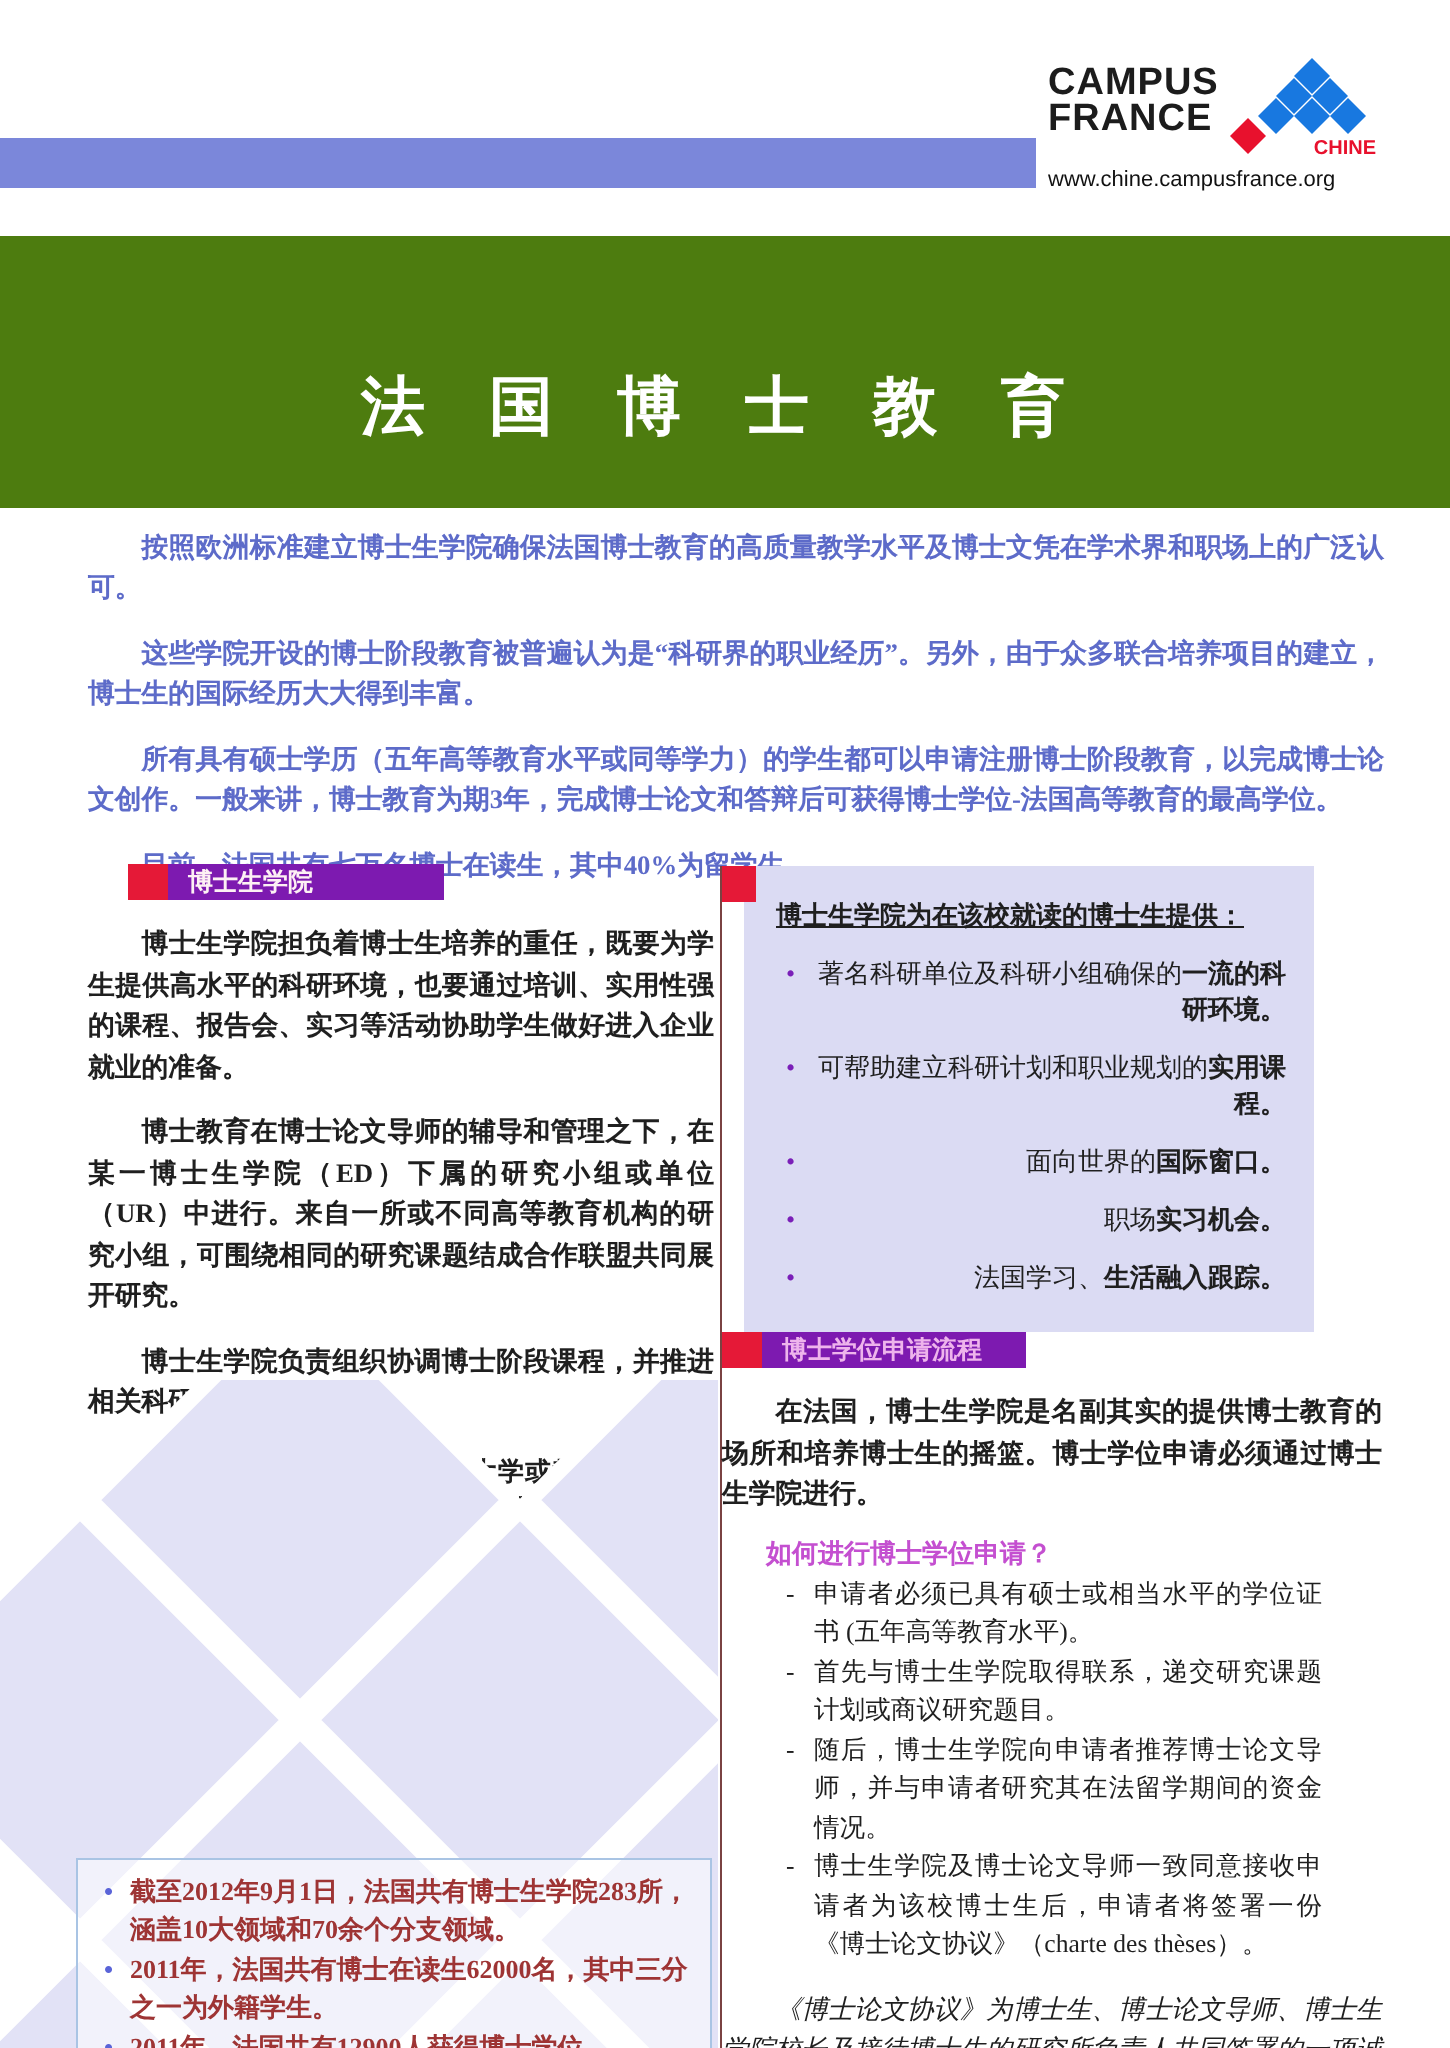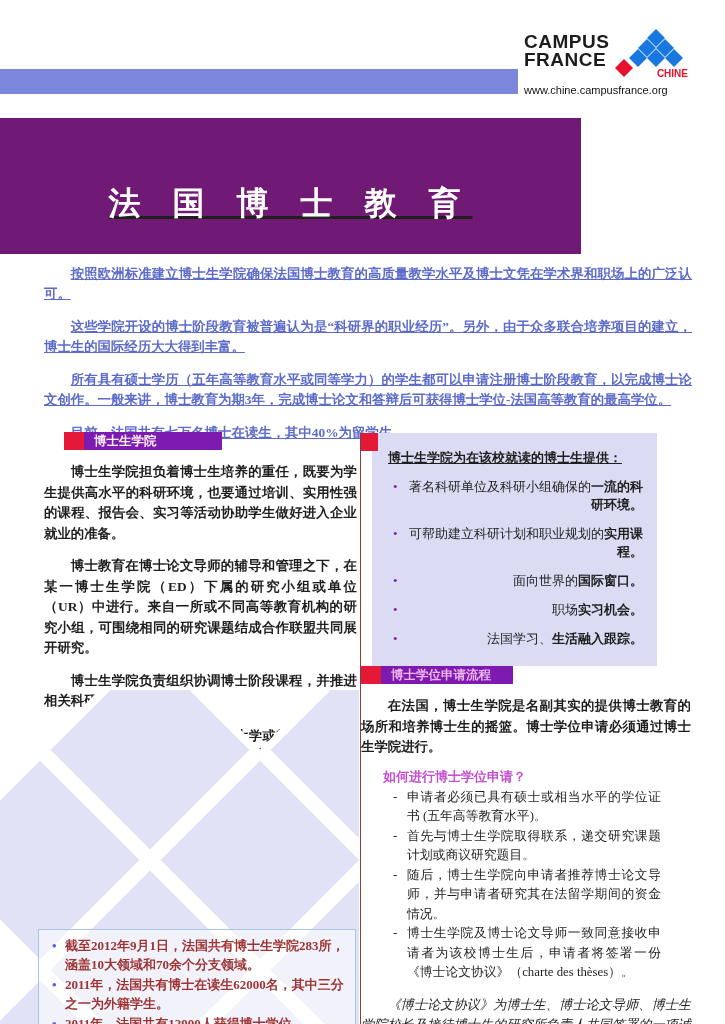--- a/index.html
+++ b/index.html
@@ -10,26 +10,26 @@
     color:#1f1f1f;
   }
   
   .topbar{position:absolute;left:0;top:69px;width:518px;height:25px;background:#7b87da;}
   .logo{position:absolute;left:524px;top:33px;width:178px;}
   .logo-row{display:flex;align-items:flex-start;}
   .logo-words{font-family:"Liberation Sans","DejaVu Sans",sans-serif;font-weight:bold;
     font-size:19px;line-height:18px;letter-spacing:.5px;color:#1c1c1c;}
   .logo-diamonds{margin-left:3px;margin-top:-4px;}
   .logo-url{font-family:"Liberation Sans","DejaVu Sans",sans-serif;font-size:11px;color:#111;margin-top:3px;white-space:nowrap;}
-  .banner{position:absolute;left:0;top:118px;width:581px;height:136px;background:#701a75;text-decoration:underline;}
+  .banner{position:absolute;left:0;top:118px;width:725px;height:136px;background:#4d7c0f;}
   .banner-title{margin-top:64px;text-align:center;color:#ffffff;font-size:32px;font-weight:bold;letter-spacing:12px;}
   
   .intro{position:absolute;left:44px;top:264px;width:648px;color:#5d6bc9;font-weight:bold;
     font-size:13.4px;line-height:20px;text-align:justify;}
-  .intro p{margin:0 0 13px 0;text-indent:2em;text-decoration:underline;}
+  .intro p{margin:0 0 13px 0;text-indent:2em;}
   
   .sec-header{display:flex;height:18px;width:158px;}
   .sec-header .redsq{width:20px;height:18px;background:#e51937;flex:0 0 auto;}
   .sec-header .bar{flex:1;background:#7d1ab0;color:#fdf0f4;font-size:12.5px;font-weight:bold;
     line-height:18px;padding-left:10px;white-space:nowrap;}
   .bar.yellow{color:#f6e27a;}
   .bar.pink{color:#eeb4ec;}
   
   .left-col{position:absolute;left:44px;top:432px;width:313px;}
   .left-col .sec-header{margin-left:20px;}

